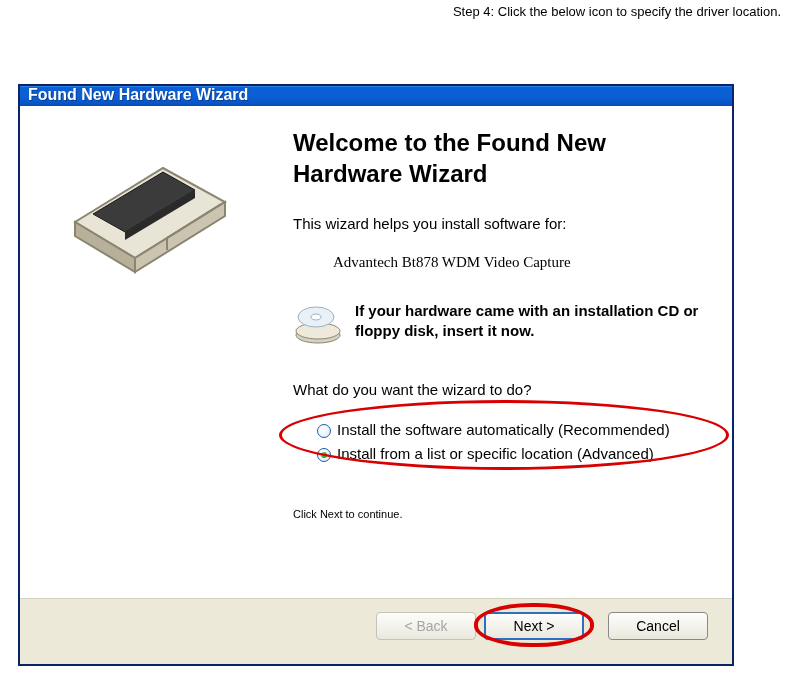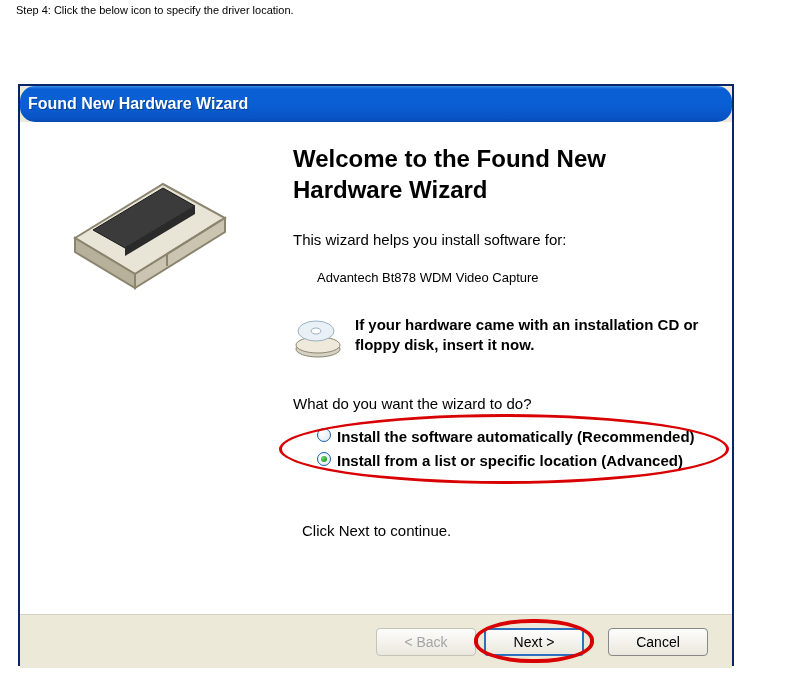--- a/index.html
+++ b/index.html
@@ -4,45 +4,44 @@
   <style>
     * { box-sizing: border-box; margin: 0; padding: 0; }
     body {
       font-family: Arial, sans-serif;
       background: #fff;
       width: 785px;
       height: 689px;
       position: relative;
     }
     .instruction-text {
-      font-size: 11px;
+      font-size: 13px;
       padding: 4px 4px 0 16px;
       color: #000;
+      text-align: right;
     }
     .window {
       position: absolute;
       left: 18px;
       top: 84px;
       width: 716px;
       height: 582px;
       border: 2px solid #0a246a;
       background: #ece9d8;
     }
     .title-bar {
-      height: 36px;
+      height: 20px;
       background: linear-gradient(to bottom, #3a8ee8 0%, #0a5fd5 8%, #0a5fd5 50%, #0953c5 90%, #0849b0 100%);
       display: flex;
-      align-items: center;
       padding: 0 8px;
       color: #fff;
       font-family: "Trebuchet MS", Tahoma, sans-serif;
       font-size: 16px;
       font-weight: bold;
       text-shadow: 1px 1px 0 rgba(0,0,0,0.3);
-      border-radius: 15px;
     }
     .wizard-body {
       display: flex;
       height: calc(100% - 32px - 54px);
       background: #fff;
       padding-left: 17px;
     }
     .side-graphic {
       width: 238px;
       background: #fff;
@@ -62,23 +61,24 @@
       font-size: 24px;
       font-weight: bold;
       line-height: 1.28;
       margin-bottom: 26px;
     }
     .helps-line {
       font-size: 15px;
       margin-bottom: 22px;
     }
     .device-name {
-      font-size: 13px;
-      margin-left: 24px;
+      font-size: 15px;
+      margin-left: 40px;
       margin-bottom: 30px;
+      font-family: Liberation Serif, serif;
     }
     .cd-row {
       display: flex;
       gap: 12px;
       margin-bottom: 30px;
     }
     .cd-icon {
       flex: 0 0 auto;
     }
     .cd-text {
@@ -88,25 +88,24 @@
     }
     .question {
       font-size: 15px;
       margin-bottom: 16px;
     }
     .radio-group {
       margin-left: 24px;
     }
     .radio-line {
       display: flex;
-      align-items: flex-start;
+      align-items: flex-end;
       gap: 6px;
       font-size: 15px;
       height: 24px;
-      font-weight: bold;
     }
     .radio-circle {
       width: 14px;
       height: 14px;
       border-radius: 50%;
     }
     .radio-unchecked {
       background: radial-gradient(circle at 35% 35%, #fff, #dbe8f5);
       border: 1.5px solid #1a5fa8;
     }
@@ -128,23 +127,22 @@
     .ellipse-highlight {
       position: relative;
     }
     .ellipse-ring {
       position: absolute;
       border: 3px solid #d80000;
       border-radius: 50%;
       pointer-events: none;
     }
     .click-next {
-      font-size: 15px;
+      font-size: 11px;
       margin-top: 46px;
-      margin-left: 9px;
     }
     .button-bar {
       height: 54px;
       background: #ece9d8;
       border-top: 1px solid #d6d2c2;
       display: flex;
       justify-content: flex-end;
       align-items: center;
       padding-right: 24px;
       gap: 8px;

